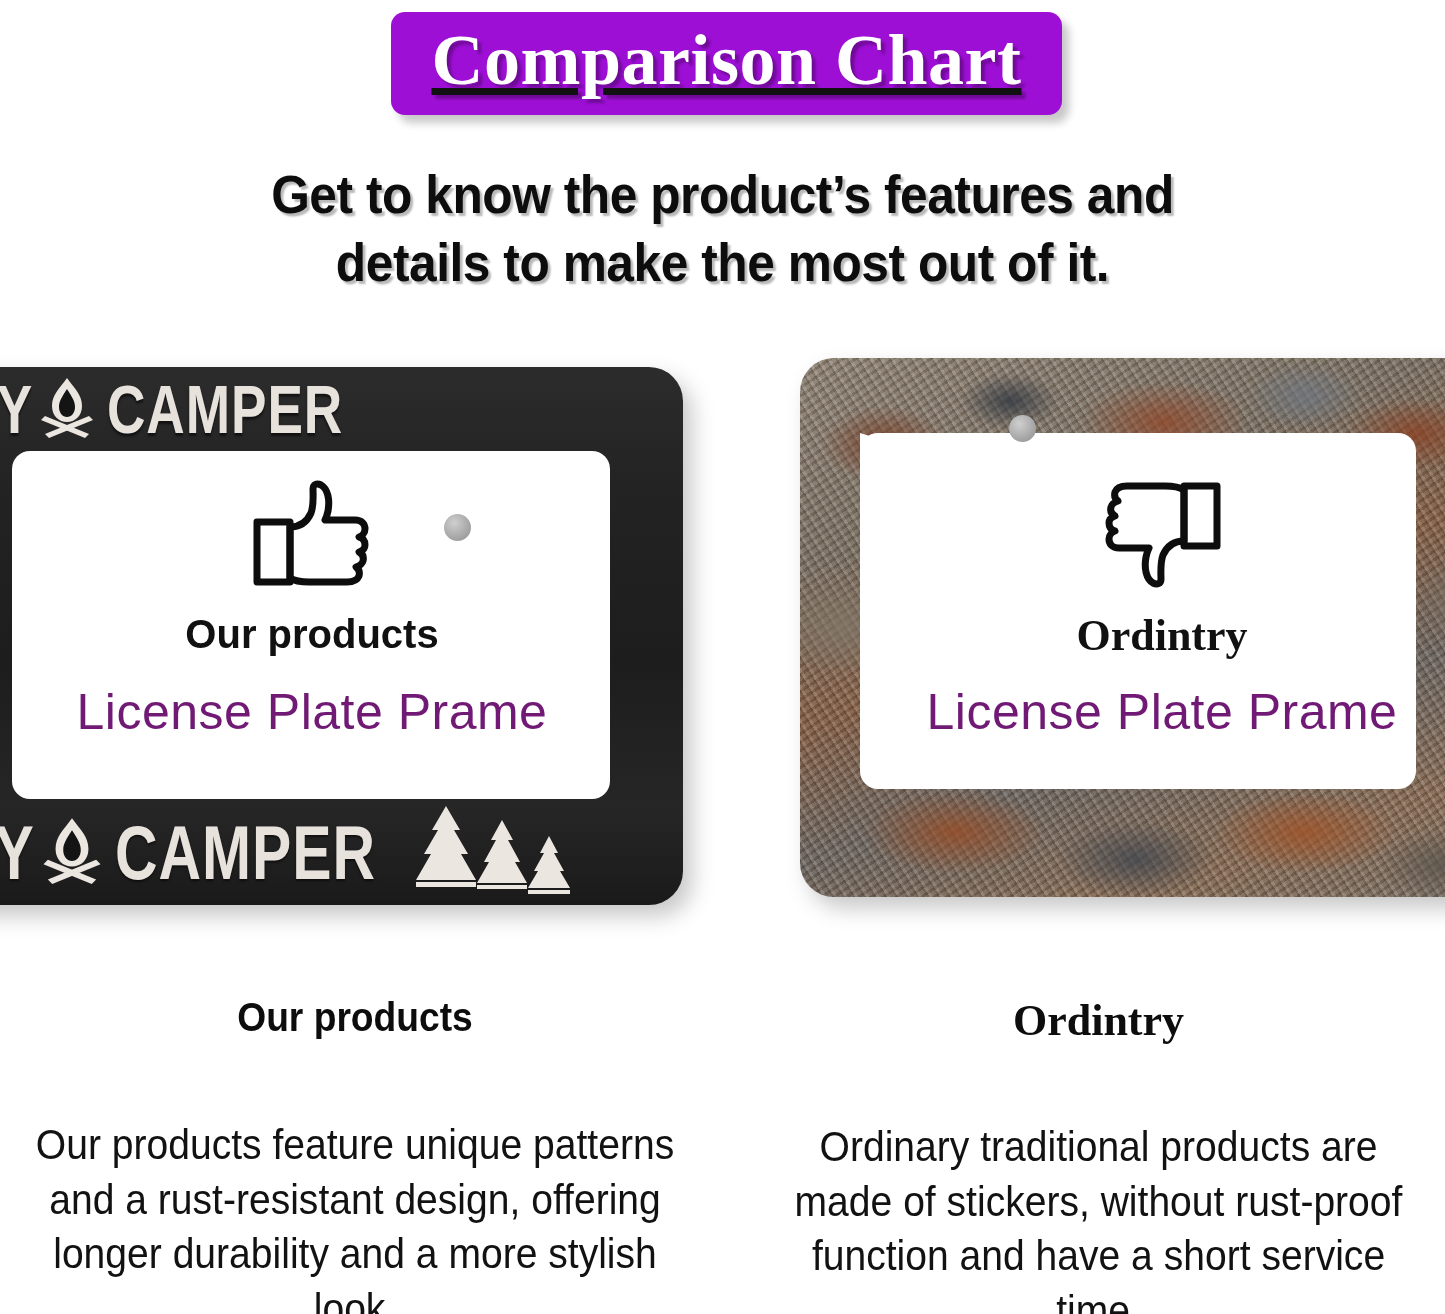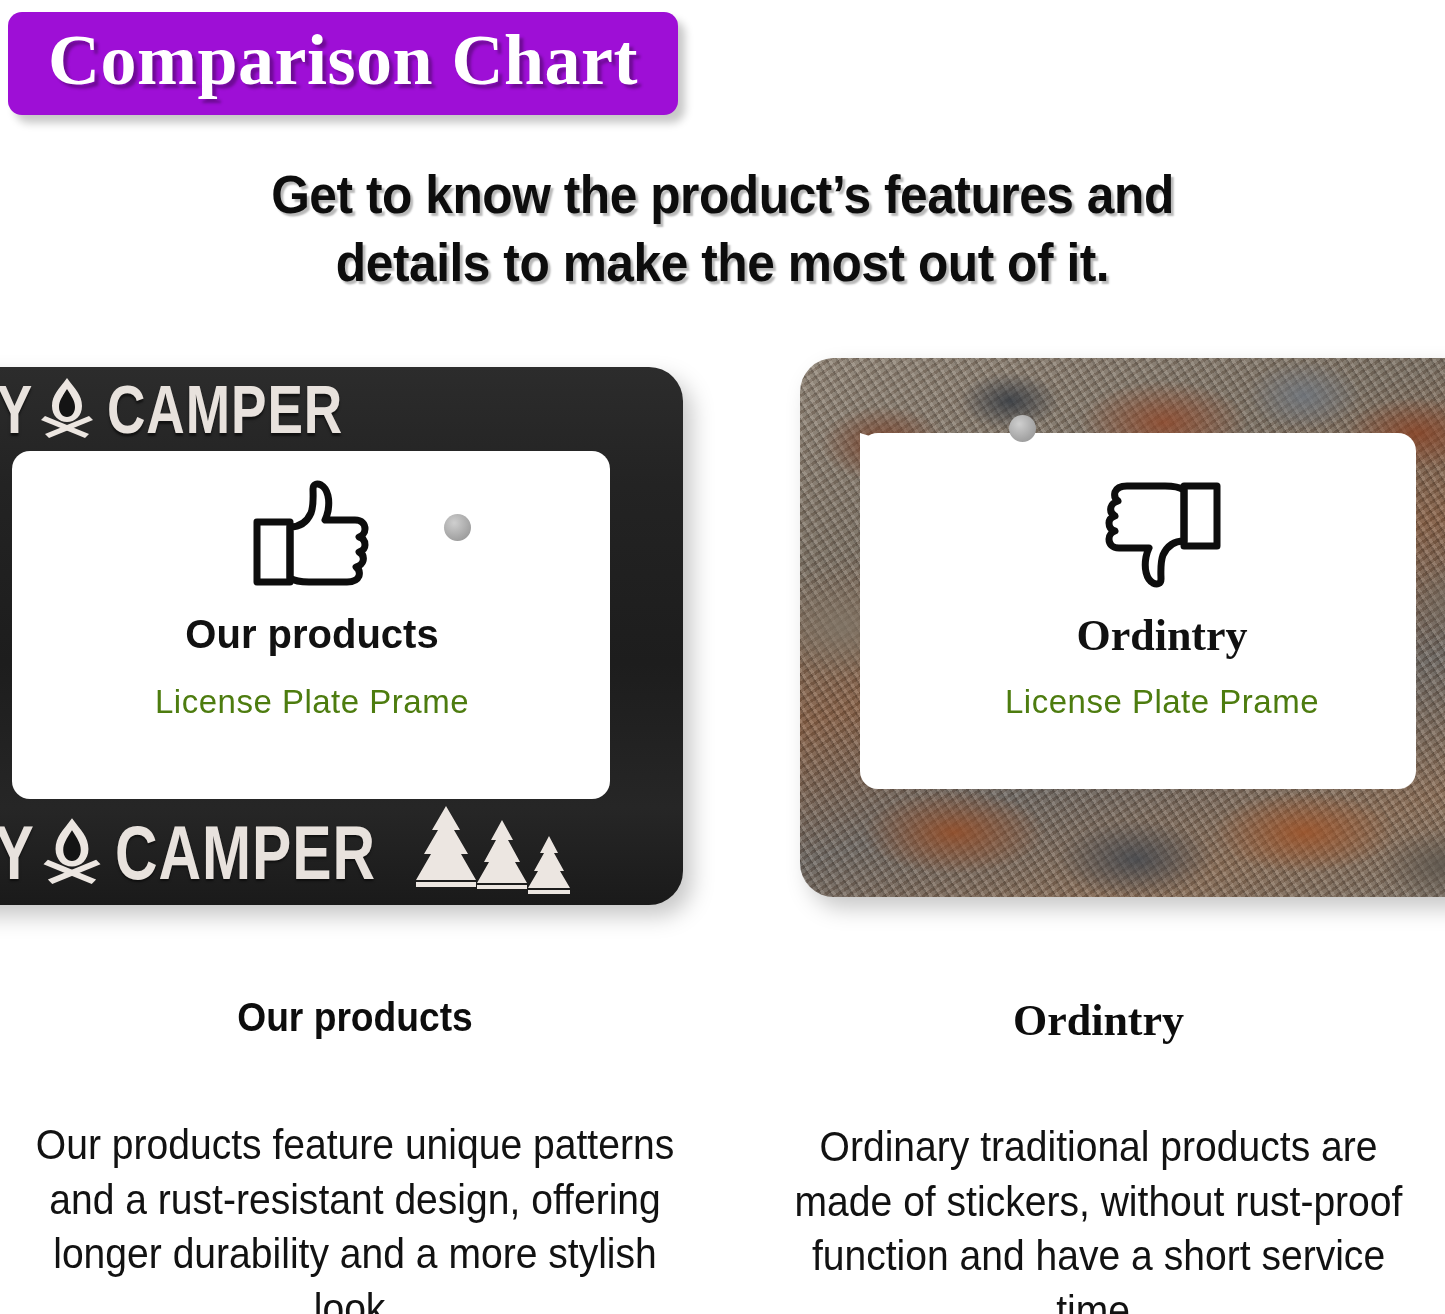--- a/index.html
+++ b/index.html
@@ -15,20 +15,22 @@
     font-family: "Liberation Sans", sans-serif;
     color: #111111;
   }
 
   
   .banner-wrap {
     position: absolute;
     left: 8px; right: 0;
     top: 12px;
     display: flex;
+    justify-content: center;
+    text-decoration: underline;
   }
   .banner {
     background: #9e0fd6;
     border-radius: 14px;
     padding: 8px 40px 14px 40px;
     box-shadow: 7px 8px 9px rgba(0,0,0,0.22);
   }
   .banner-title {
     font-family: "Liberation Serif", serif;
     font-weight: bold;
@@ -181,24 +183,24 @@
     margin-bottom: 26px;
   }
   .verdict-label-serif {
     font-family: "Liberation Serif", serif;
     font-weight: bold;
     font-size: 44px;
     color: #111111;
     margin-bottom: 22px;
   }
   .verdict-sub {
-    font-size: 33px;
+    font-size: 50px;
     font-weight: 300;
     letter-spacing: 0.5px;
-    color: #4d7c0f;
+    color: #701a75;
   }
 
   
   .desc {
     position: absolute;
     top: 995px;
     text-align: center;
   }
   #desc-left  { left: 10px;  width: 690px; }
   #desc-right { left: 752px; width: 693px; }

